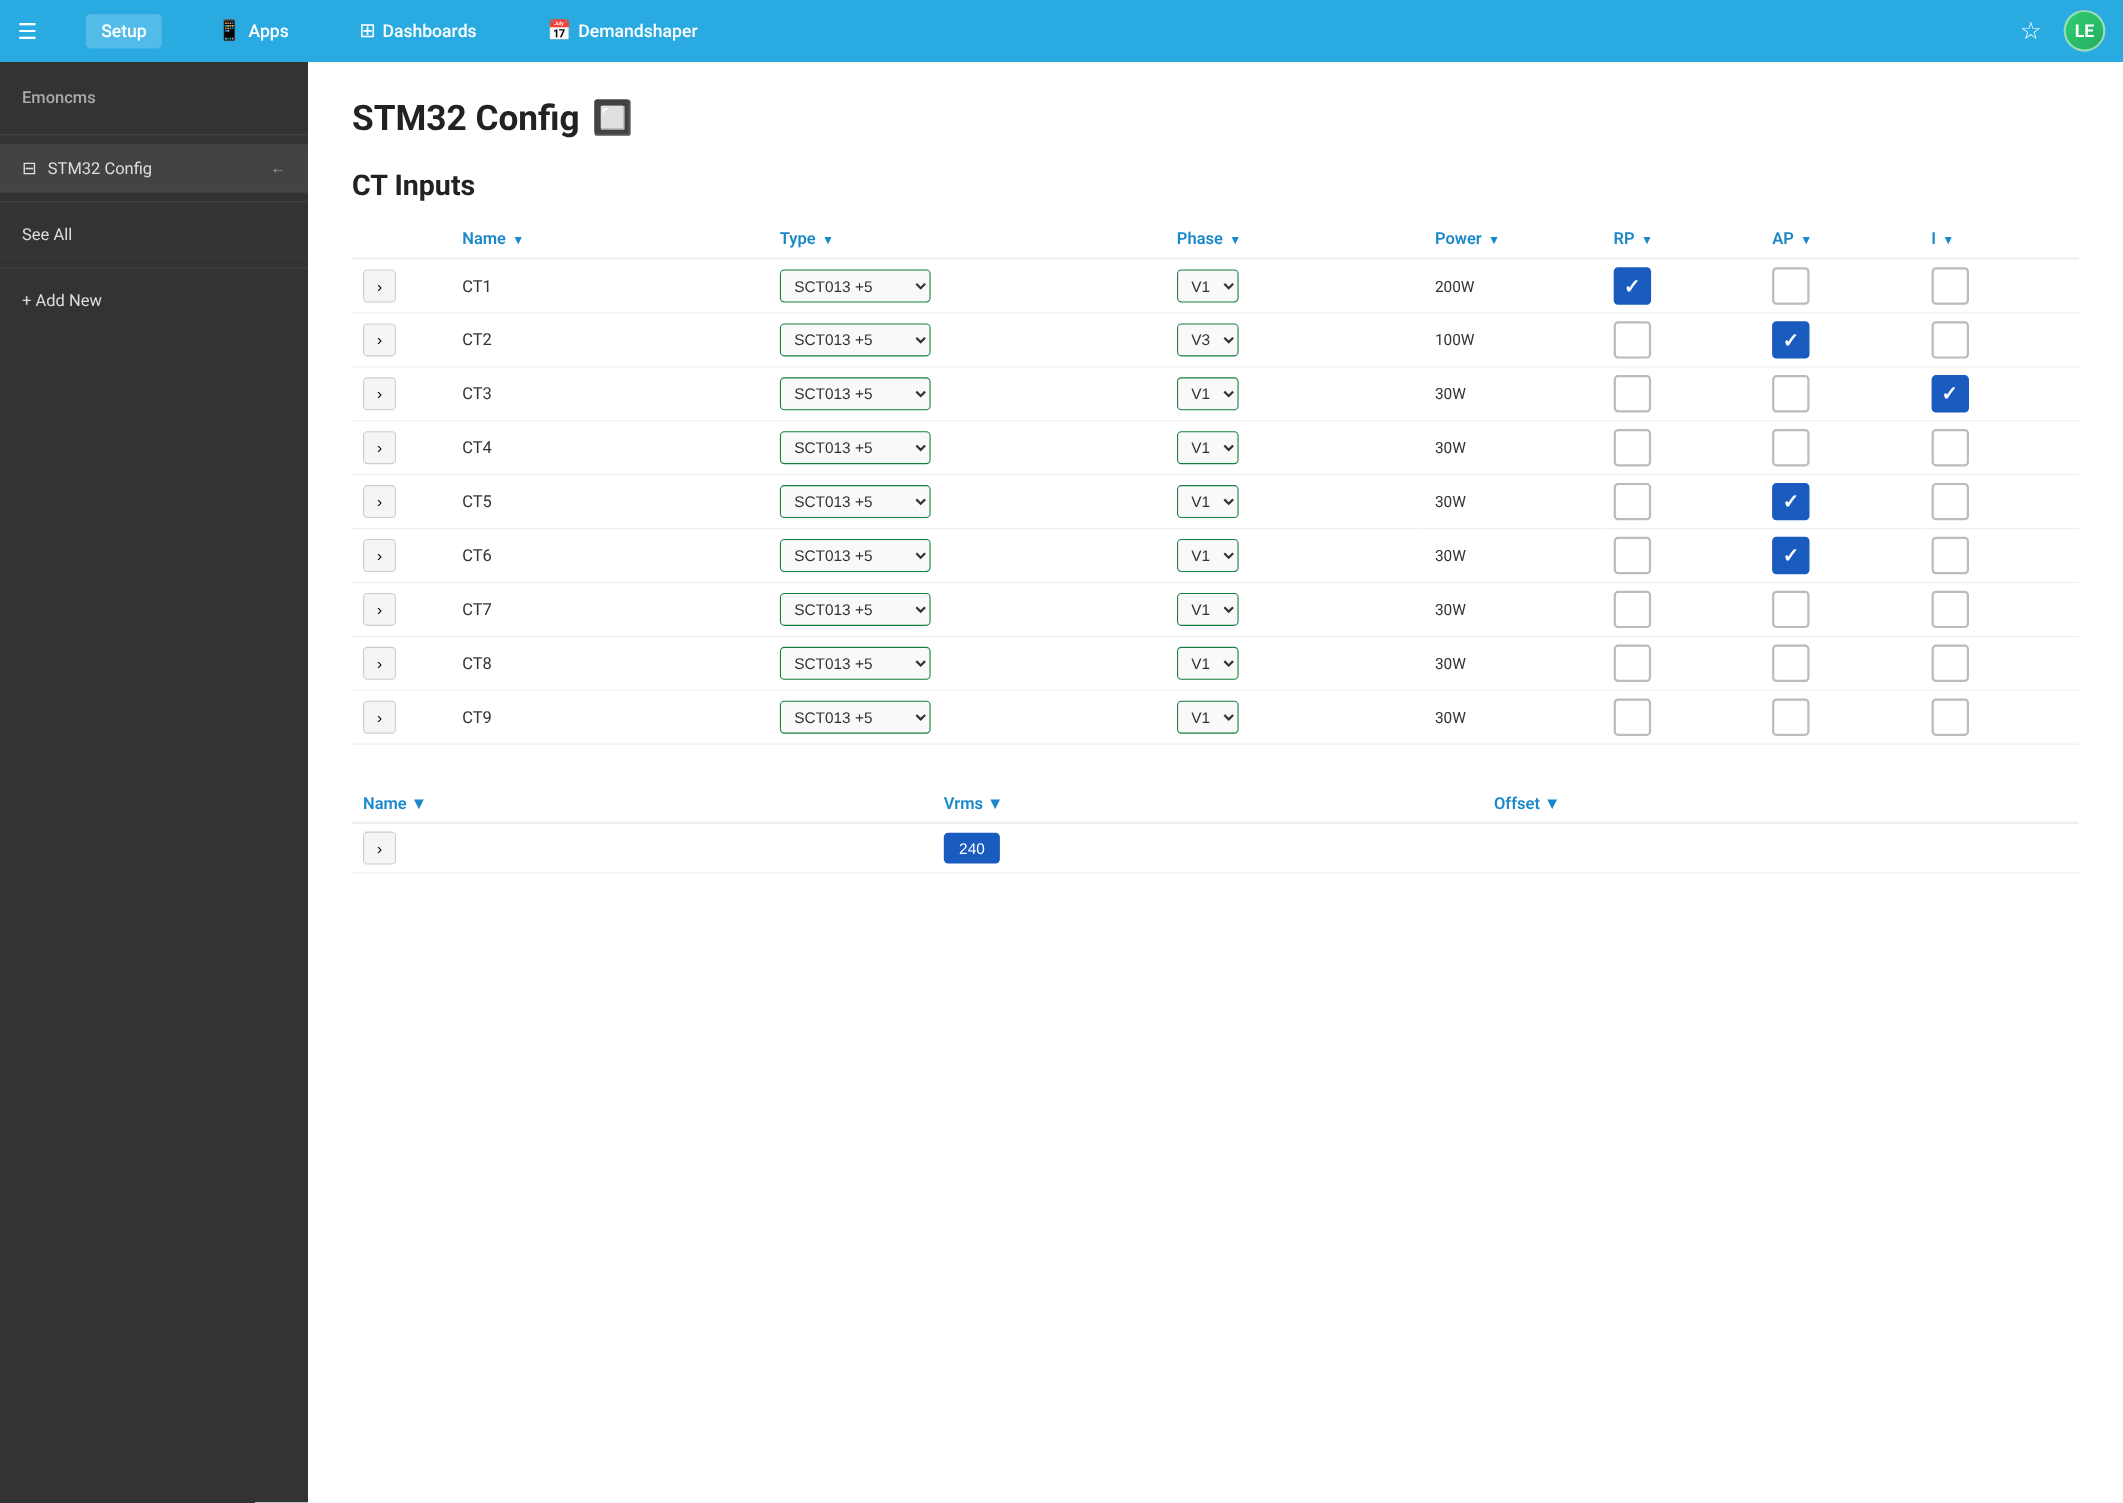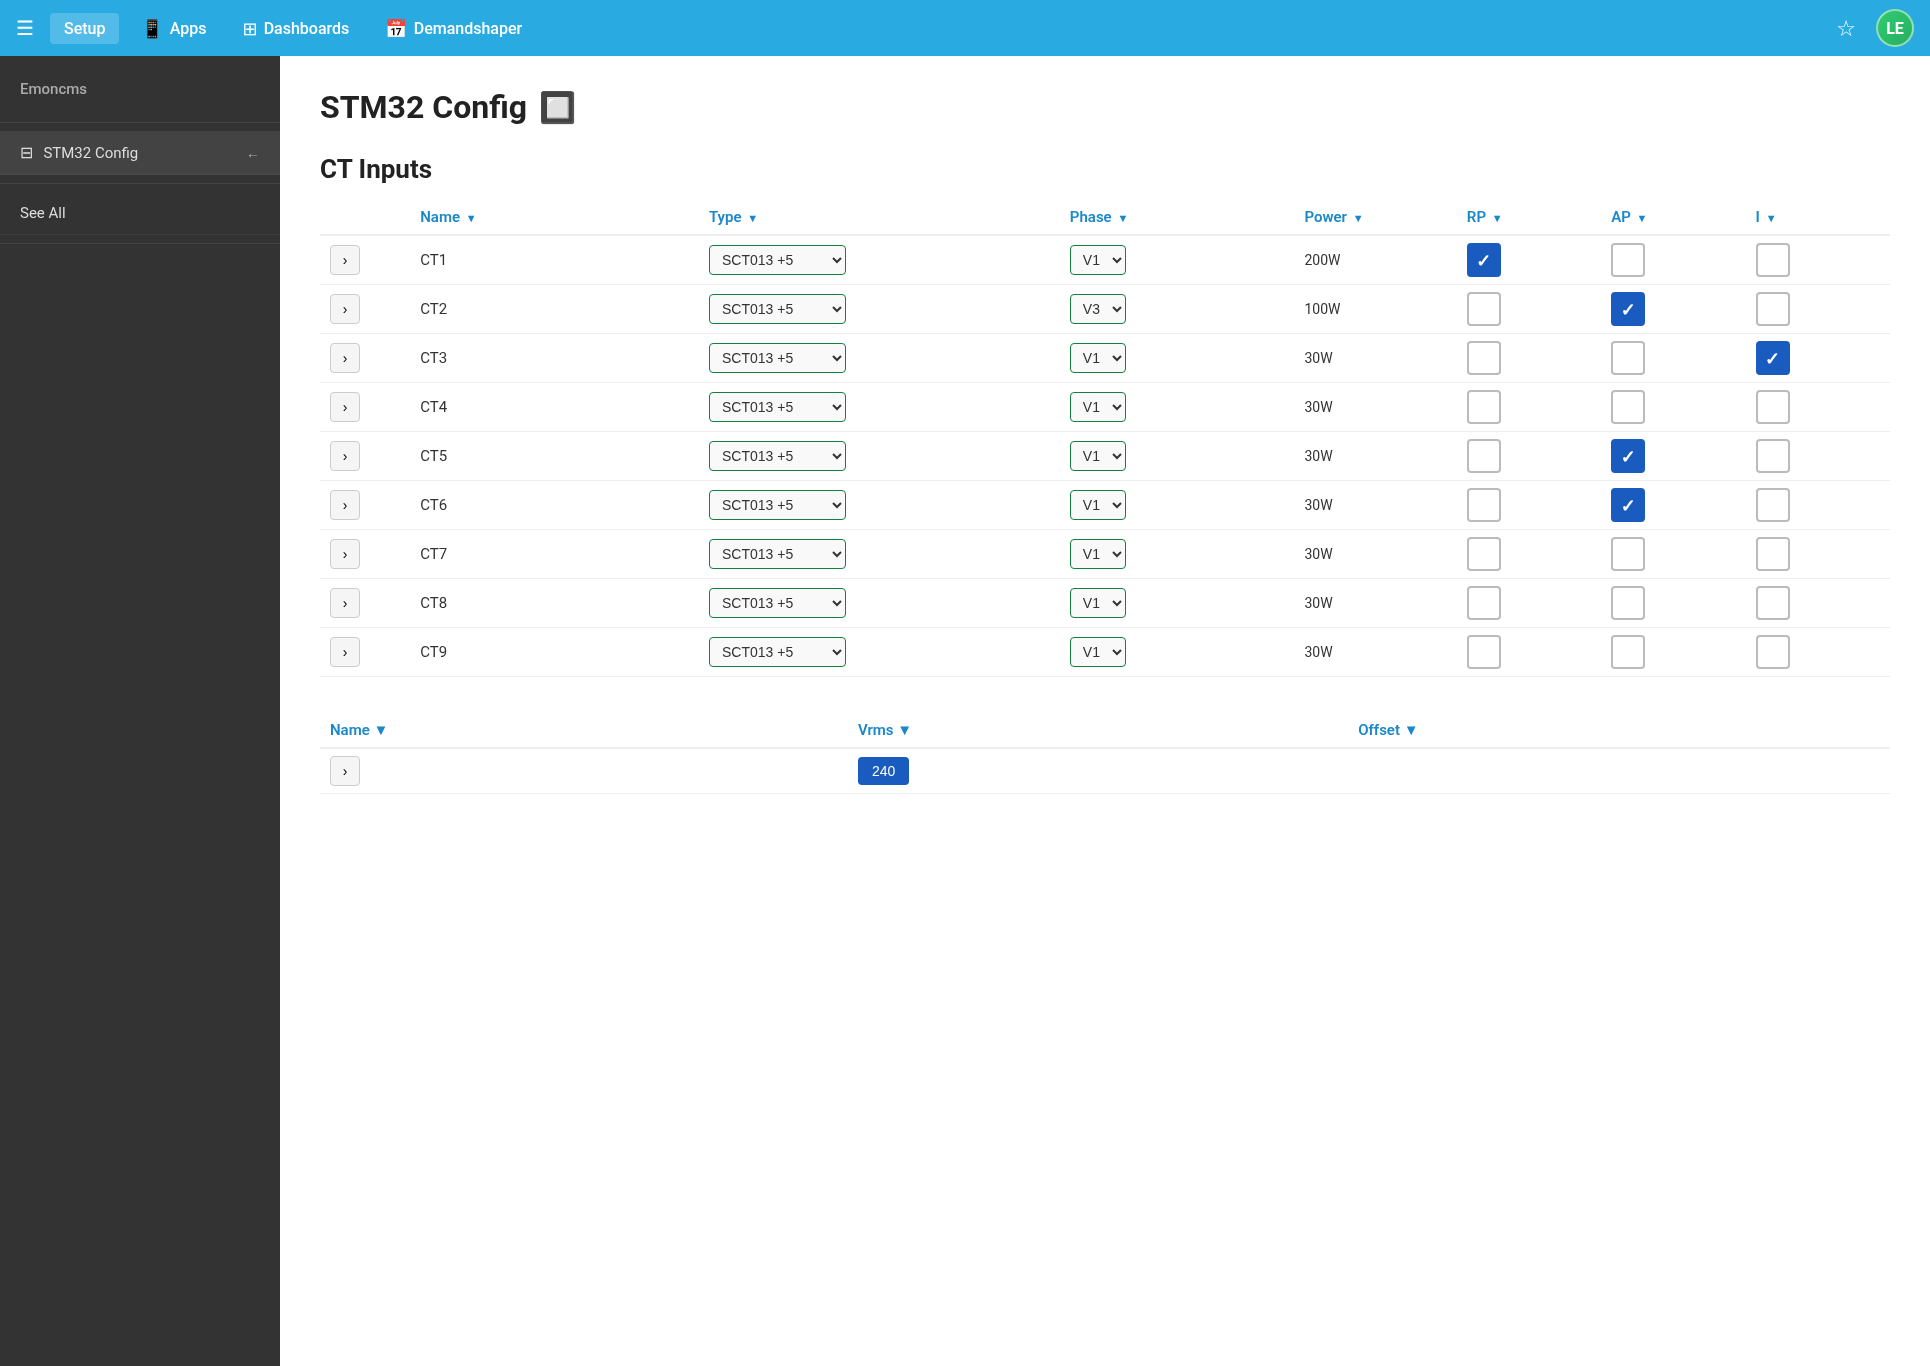--- a/index.html
+++ b/index.html
@@ -21,20 +21,21 @@
       display: flex;
       align-items: center;
       gap: 6px;
       color: #fff;
       padding: 6px 14px;
       border-radius: 4px;
       cursor: pointer;
       font-size: 16px;
       font-weight: 500;
       text-decoration: none;
+      margin-left: 28px;
     }
     .nav-item.active { background: rgba(255,255,255,0.2); }
     .nav-icon { font-size: 18px; }
     .nav-spacer { flex: 1; }
     .nav-star { color: #fff; font-size: 22px; cursor: pointer; margin-right: 12px; }
     .nav-avatar {
       width: 38px; height: 38px; border-radius: 50%;
       background: #2ecc71;
       display: flex; align-items: center; justify-content: center;
       font-weight: bold; color: #fff; font-size: 15px;
@@ -260,20 +261,23 @@
         <span class="sidebar-icon">⊟</span>
         <span>STM32 Config</span>
       </div>
       <span class="sidebar-arrow">←</span>
     </div>
     <div class="sidebar-divider"></div>
     <div class="sidebar-item">
       <span>See All</span>
     </div>
     <div class="sidebar-divider"></div>
+    <div class="sidebar-add">
+      <span>+ Add New</span>
+    </div>
   </aside>
 
   <main class="main">
 
     <div class="page-title-row">
       <h1 class="page-title">STM32 Config</h1>
       <span class="chip-icon" style="font-size:30px; color:#29abe2;">🔲</span>
     </div>
 
     <h2 class="section-title">CT Inputs</h2>

